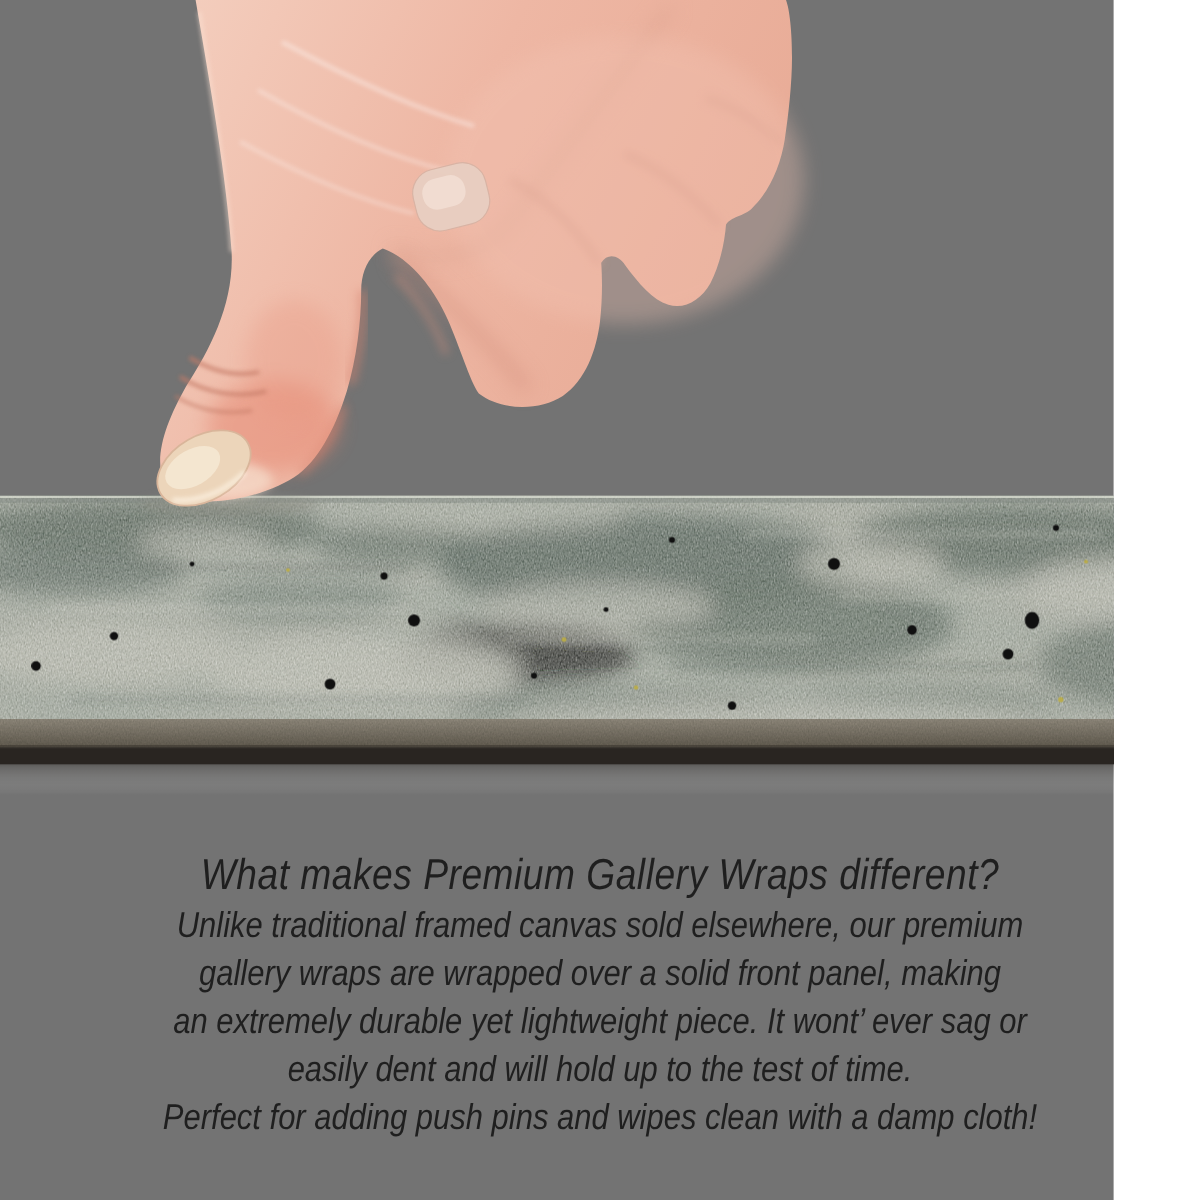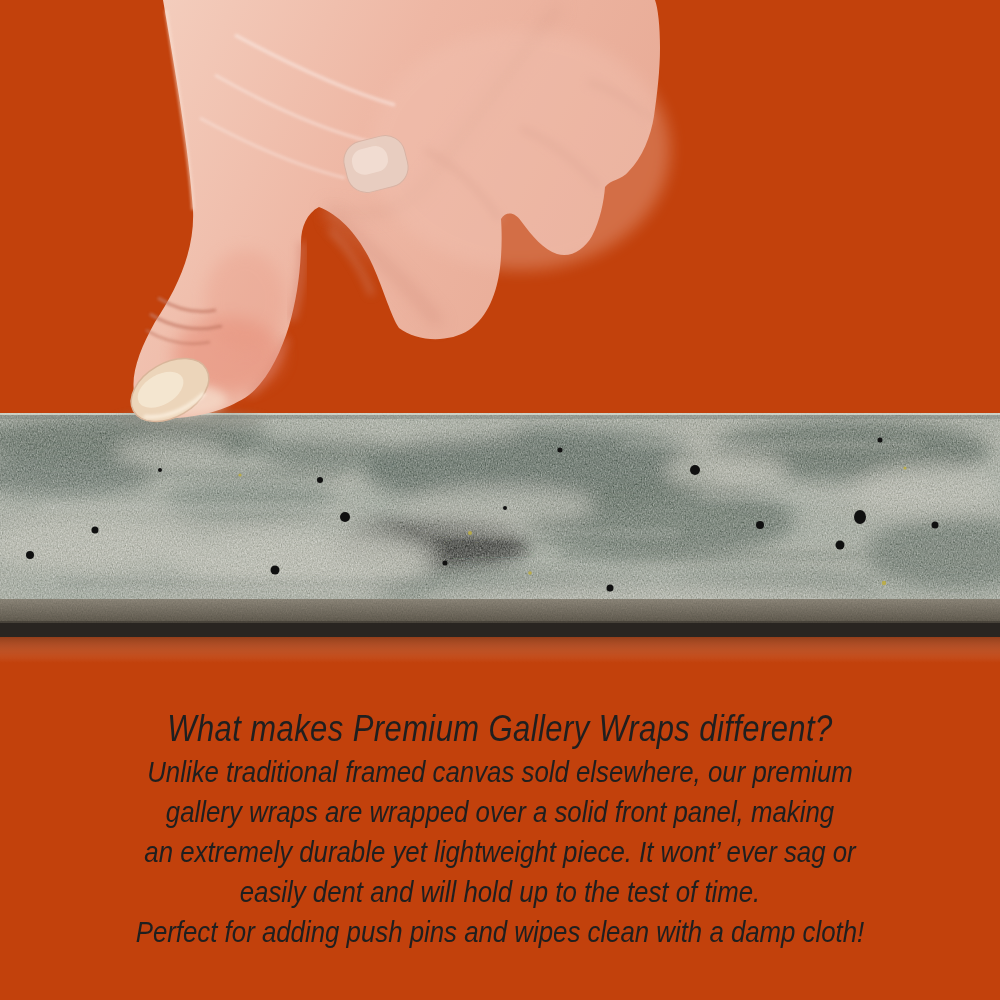--- a/index.html
+++ b/index.html
@@ -1,17 +1,17 @@
 <!DOCTYPE html>
 <html><head>
 <meta charset="utf-8">
 <style>
   html,body{margin:0;padding:0;background:#ffffff;}
   body{width:1000px;height:1000px;font-family:"Liberation Sans",sans-serif;}
-  .stage{position:relative;width:1000px;height:1000px;background:#c2410c;overflow:hidden;}
+  .stage{position:relative;width:928px;height:1000px;background:#737373;overflow:hidden;}
   .hand-svg{position:absolute;top:0;left:0;display:block;}
   .canvas-strip{position:absolute;top:413px;left:0;width:1000px;height:250px;}
   .canvas-strip svg{display:block;}
   .copy{position:absolute;top:706px;left:0;width:1000px;text-align:center;
         color:#1f1f1f;font-style:italic;transform:scaleX(0.86);transform-origin:500px 0;}
   .copy .heading{font-size:36px;line-height:46px;white-space:nowrap;letter-spacing:.5px;font-weight:400;}
   .copy .line{font-size:30px;line-height:40px;white-space:nowrap;font-weight:400;}
 </style>
 </head>
 <body>

